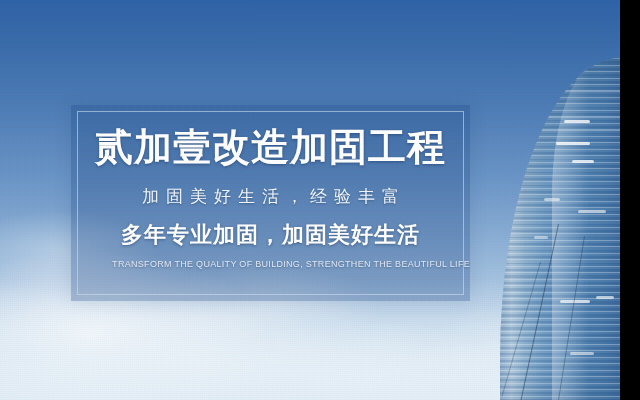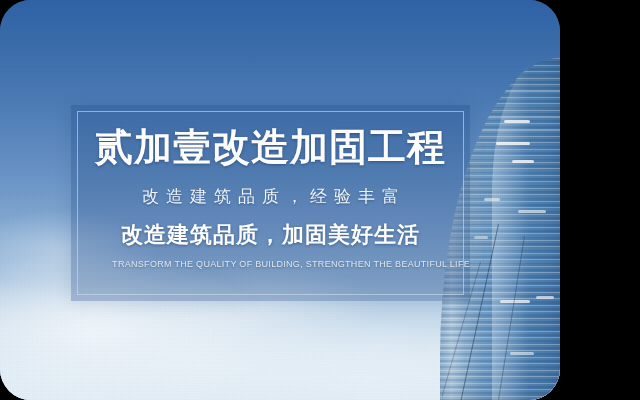--- a/index.html
+++ b/index.html
@@ -2,26 +2,25 @@
 <html><head>
 <meta charset="utf-8">
 <style>
   html, body {
     margin: 0;
     padding: 0;
     background: #000;
   }
   #banner {
     position: relative;
-    width: 560px;
+    width: 620px;
     height: 400px;
     overflow: hidden;
     font-family: "Liberation Sans", "DejaVu Sans", sans-serif;
     background: #3d6cab;
-    border-radius: 31px;
   }
 
   
   .sky {
     position: absolute;
     inset: 0;
     background:
       linear-gradient(to bottom,
         #2f63a8 0%,
         #3a6cab 10%,
@@ -238,20 +237,20 @@
 
     <div class="cable" style="left:58px; top:224px; height:180px; transform:rotate(12deg);"></div>
     <div class="cable" style="left:84px; top:236px; height:170px; transform:rotate(9deg); opacity:.7;"></div>
     <div class="cable" style="left:40px; top:262px; height:140px; transform:rotate(16deg); opacity:.55;"></div>
   </div>
 
   <div class="panel">
     <div class="panel-inner-border"></div>
     <div class="panel-content">
       <h1 class="title-main">贰加壹改造加固工程</h1>
-      <p class="title-sub1">改造建筑品质，经验丰富</p>
-      <p class="title-sub2">改造建筑品质，加固美好生活</p>
+      <p class="title-sub1">加固美好生活，经验丰富</p>
+      <p class="title-sub2">多年专业加固，加固美好生活</p>
       <p class="title-en">TRANSFORM THE QUALITY OF BUILDING, STRENGTHEN THE BEAUTIFUL LIFE</p>
     </div>
   </div>
 
   <div class="grain"></div>
 </div>
 
 </body></html>

